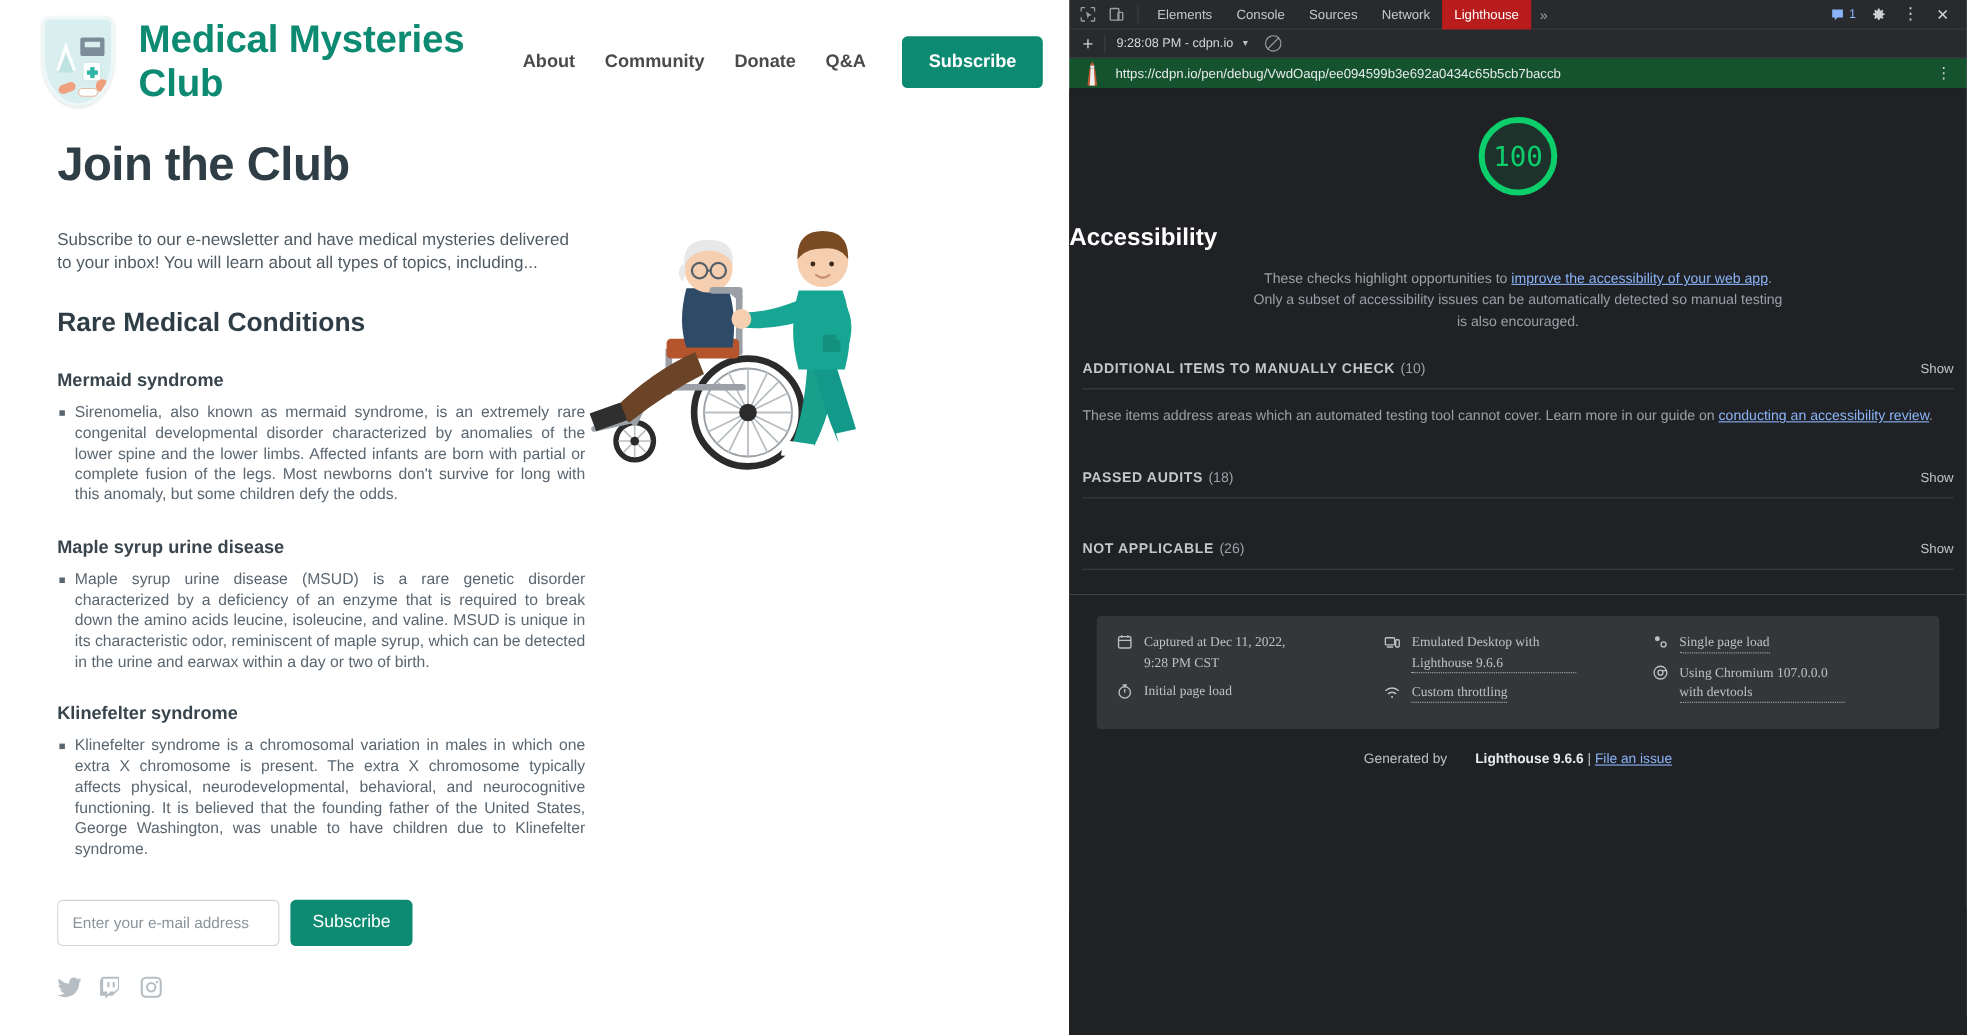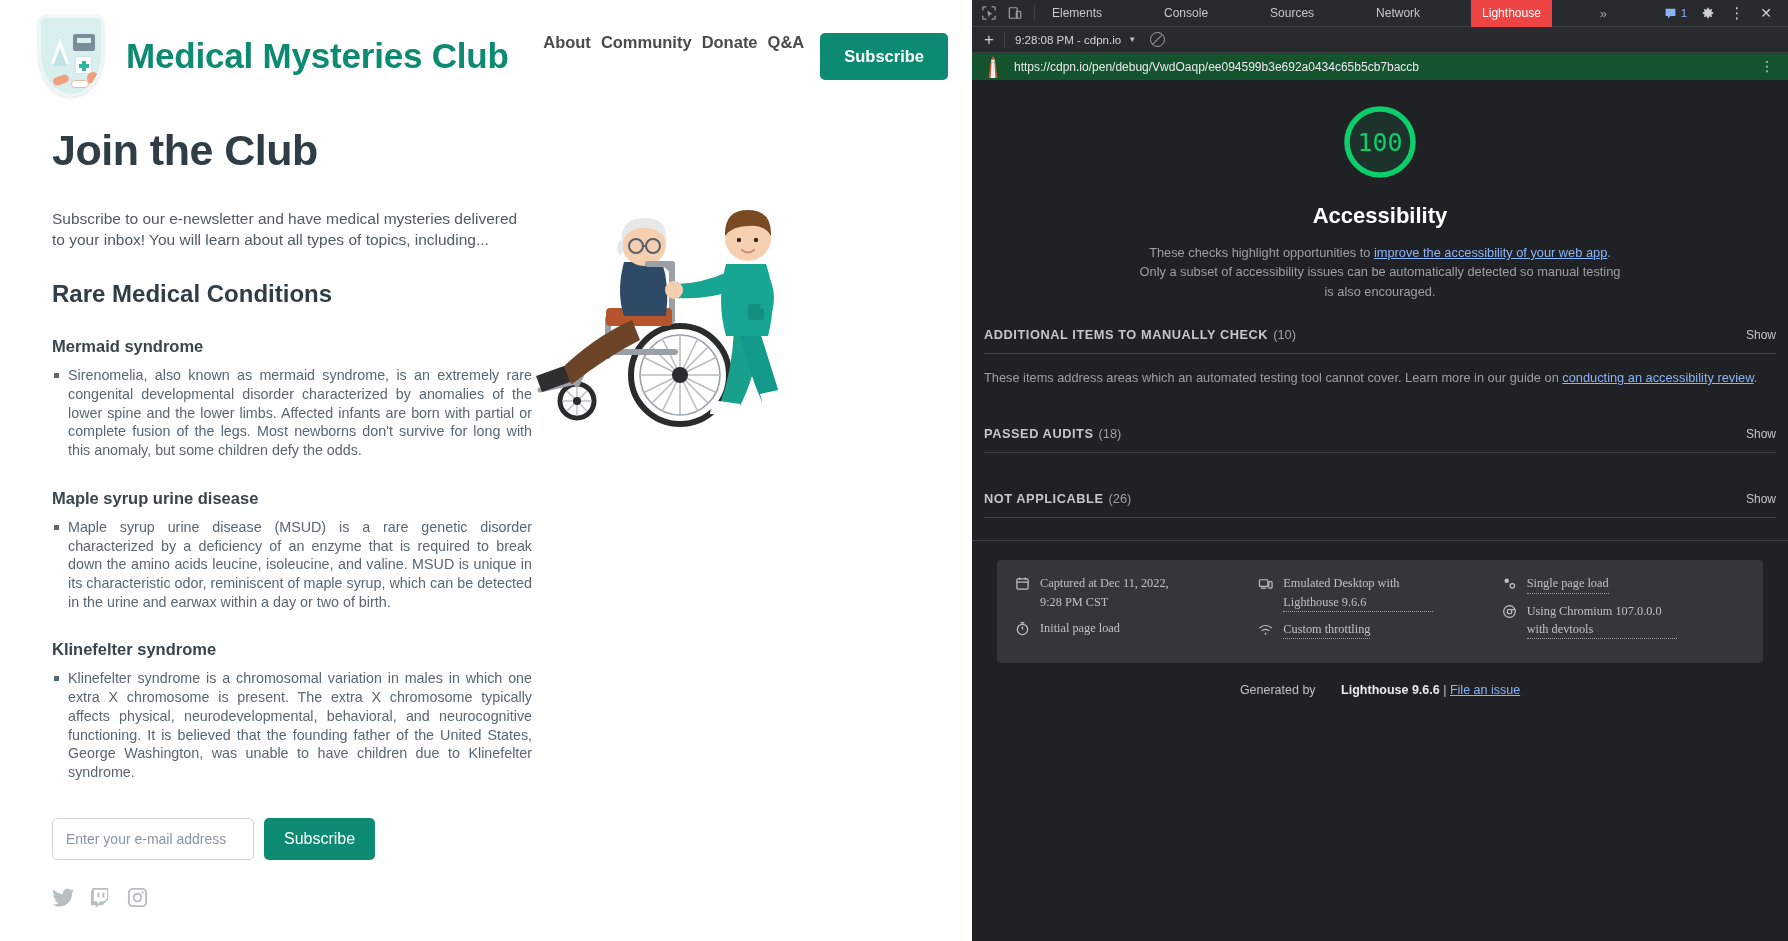--- a/index.html
+++ b/index.html
@@ -53,22 +53,22 @@
   .site-title {
     font-size: 35px;
     font-weight: bold;
     color: #0d8a72;
     margin-left: 22px;
     letter-spacing: -0.2px;
   }
   .nav {
     margin-left: auto;
     display: flex;
-    align-items: flex-start;
-    gap: 10px;
+    align-items: center;
+    gap: 27px;
   }
   .nav a {
     font-size: 16.5px;
     color: #4a4a4a;
     text-decoration: none;
     font-weight: 600;
   }
   .subscribe-nav {
     background: #0d8a72;
     color: #fff !important;
@@ -168,28 +168,28 @@
     padding: 0 4px;
     flex: 0 0 27px;
   }
   .dt-icbtn {
     width: 26px; height: 23px;
     display: flex; align-items: center; justify-content: center;
     border-radius: 3px;
   }
   .dt-icbtn svg { fill: none; stroke: #9aa0a6; stroke-width: 1.4; }
   .dt-sep { width: 1px; height: 16px; background: #3f4042; margin: 0 6px; }
-  .dt-tabs { display: flex; align-items: center; height: 27px; gap: 40px; }
+  .dt-tabs { display: flex; align-items: center; height: 27px; }
   .dt-tab {
     padding: 0 11px; height: 27px;
     display: flex; align-items: center;
     color: #c6c8cb; font-size: 12px;
     white-space: nowrap;
   }
-  .dt-tab.active { background: #ef4444; color: #ffffff; }
+  .dt-tab.active { background: #b91c1c; color: #ffffff; }
   .dt-more { color: #9aa0a6; padding: 0 8px; font-size: 13px; }
   .dt-right { margin-left: auto; display: flex; align-items: center; gap: 2px; padding-right: 4px;}
   .dt-badge {
     display: flex; align-items: center; gap: 4px;
     color: #8ab4f8; font-size: 11.5px; padding: 0 6px;
   }
   .dt-badge svg { fill: #8ab4f8; }
   .dt-gear svg { fill: #cdd0d3; }
   .dt-kebab { color: #cdd0d3; font-size: 15px; padding: 0 6px; letter-spacing: 0; line-height: 10px;}
   .dt-close { color: #cdd0d3; font-size: 14px; padding: 0 8px; }
@@ -232,21 +232,21 @@
   }
   .gauge svg { display:block; }
   .gauge .num {
     position: absolute; left: 0; top: 0;
     width: 78px; height: 78px;
     display: flex; align-items: center; justify-content: center;
     color: #0cce6b; font-size: 25px;
     font-family: "DejaVu Sans Mono", monospace;
   }
   .lh-cat-title {
-    text-align: center; color: #ffffff;
+    text-align: left; color: #ffffff;
     font-size: 22px; font-weight: bold;
     margin-top: 22px;
   }
   .lh-desc {
     text-align: center; color: #9aa0a6;
     font-size: 12.8px; line-height: 1.52;
     max-width: 482px; margin: 14px auto 0;
   }
   .lh-desc a { color: #8ab4f8; text-decoration: underline; }
 

